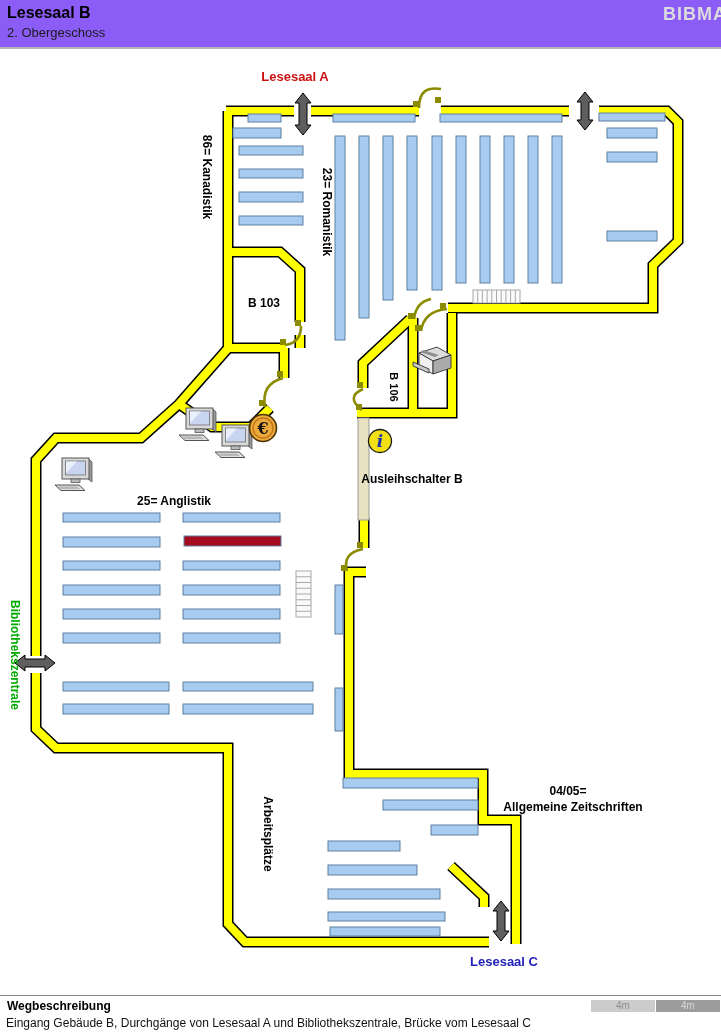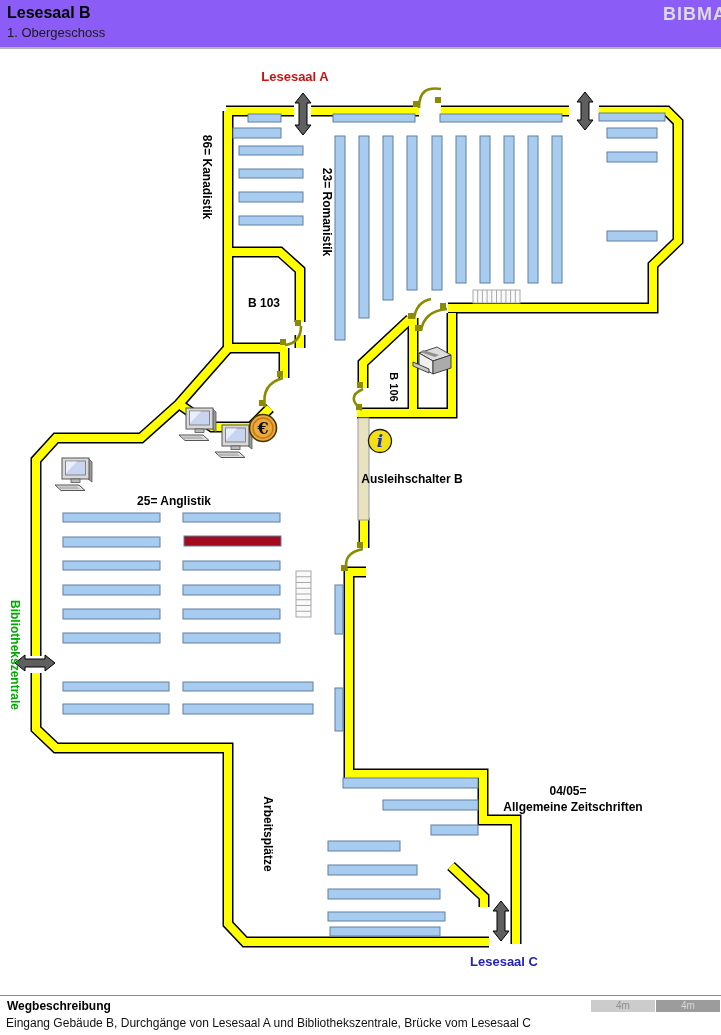--- a/index.html
+++ b/index.html
@@ -23,21 +23,21 @@
   #scale-b{right:1px;background:#9c9c9c;color:#d8d8d8;}
   #map-svg{position:absolute;left:0;top:0;}
 </style>
 </head>
 <body>
 
 <div id="page">
 
   <div id="header">
     <div id="title">Lesesaal B</div>
-    <div id="subtitle">1. Obergeschoss</div>
+    <div id="subtitle">2. Obergeschoss</div>
     <div id="logo">BIBMAP</div>
   </div>
 
   <svg id="map-svg" width="721" height="1035" viewBox="0 0 721 1035">
       <path d="M228 111 L228 348 L286 348" fill="none" stroke="#000000" stroke-width="11" stroke-linejoin="miter"></path>
       <path d="M226 111 L294 111" fill="none" stroke="#000000" stroke-width="11" stroke-linejoin="miter"></path>
       <path d="M311 111 L419 111" fill="none" stroke="#000000" stroke-width="11" stroke-linejoin="miter"></path>
       <path d="M441 111 L569 111" fill="none" stroke="#000000" stroke-width="11" stroke-linejoin="miter"></path>
       <path d="M599 111 L667 111 L678 122 L678 241 L653 265 L653 308 L448 308" fill="none" stroke="#000000" stroke-width="11" stroke-linejoin="miter"></path>
       <path d="M228 252 L280 252 L300 270 L300 322" fill="none" stroke="#000000" stroke-width="11" stroke-linejoin="miter"></path>

